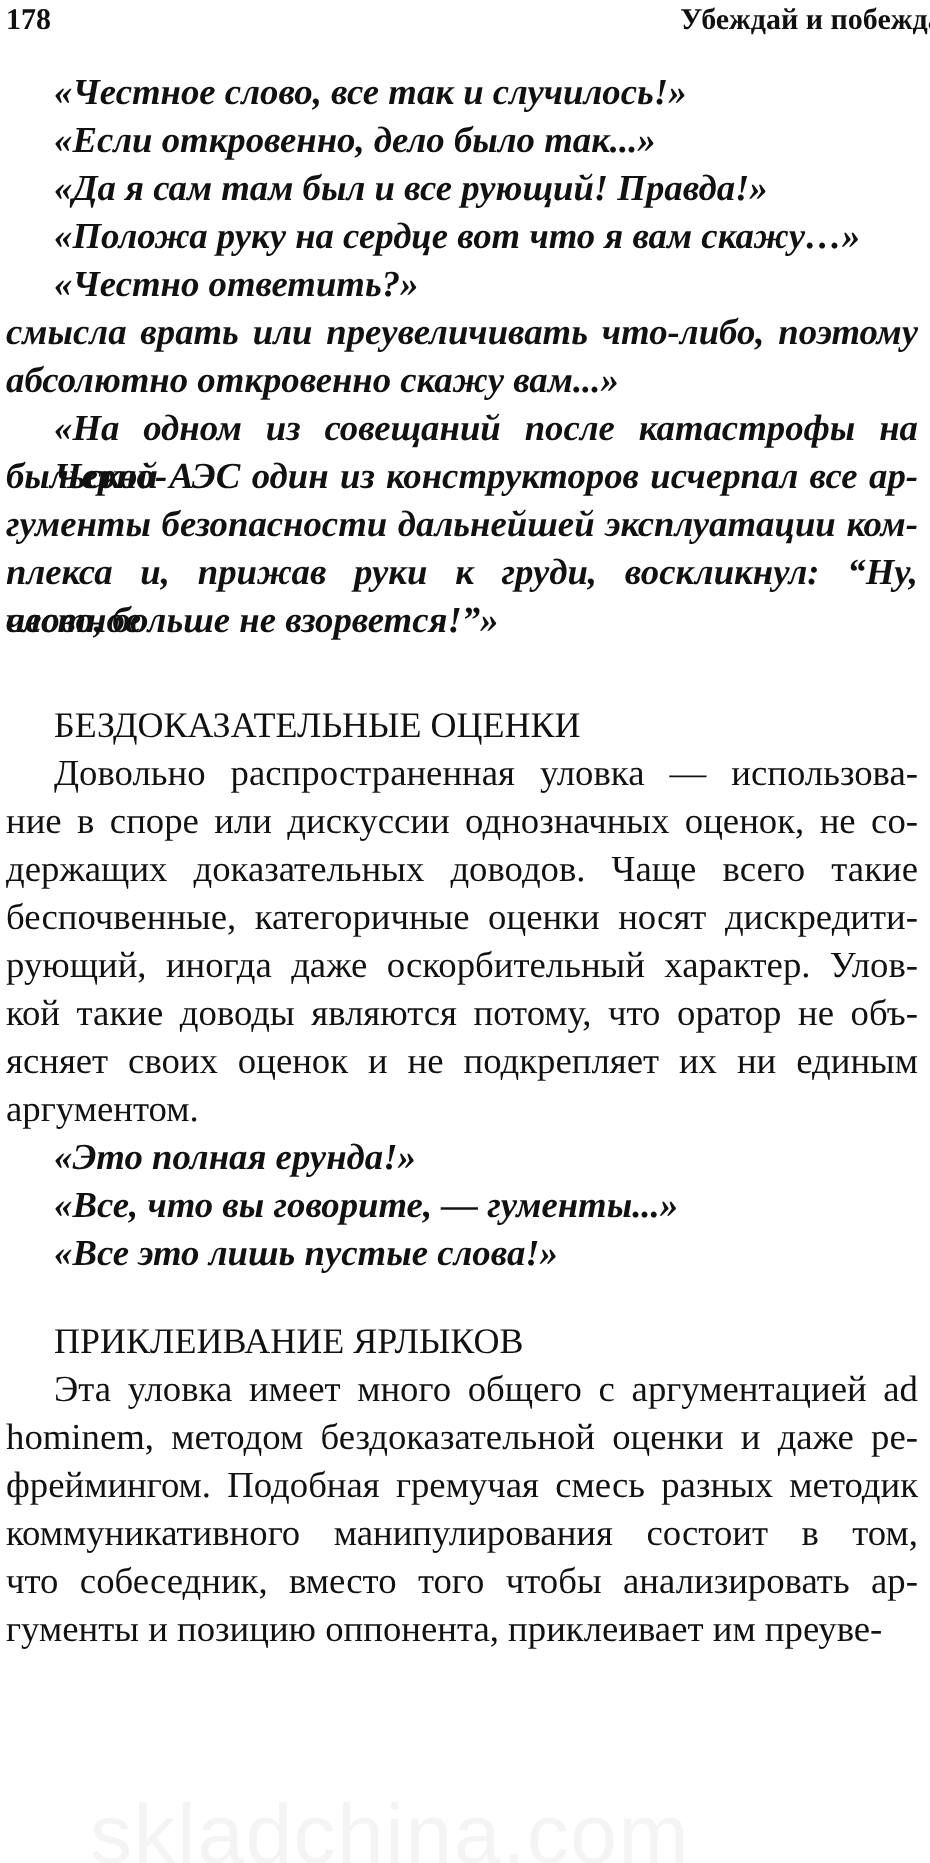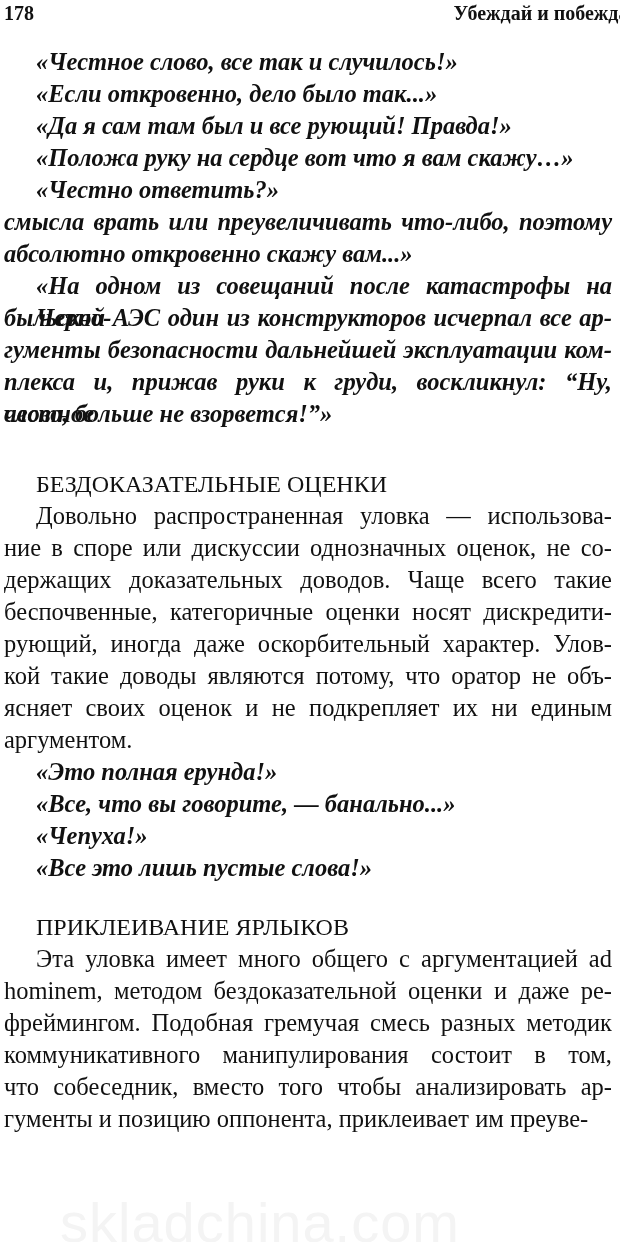--- a/index.html
+++ b/index.html
@@ -54,22 +54,21 @@
     <div class="heading">БЕЗДОКАЗАТЕЛЬНЫЕ ОЦЕНКИ</div>
     <div class="line indent justify">Довольно распространенная уловка — использова-</div>
     <div class="line justify">ние в споре или дискуссии однозначных оценок, не со-</div>
     <div class="line justify">держащих доказательных доводов. Чаще всего такие</div>
     <div class="line justify">беспочвенные, категоричные оценки носят дискредити-</div>
     <div class="line justify">рующий, иногда даже оскорбительный характер. Улов-</div>
     <div class="line justify">кой такие доводы являются потому, что оратор не объ-</div>
     <div class="line justify">ясняет своих оценок и не подкрепляет их ни единым</div>
     <div class="line plain">аргументом.</div>
     <div class="line quote indent">«Это полная ерунда!»</div>
-    <div class="line quote indent">«Все, что вы говорите, — банально...»</div>
-    <div class="line quote indent">«Чепуха!»</div>
+    <div class="line quote indent">«Все, что вы говорите, — гументы...»</div>
     <div class="line quote indent">«Все это лишь пустые слова!»</div>
   </div>
 
   <div class="gap-md"></div>
 
   <div>
     <div class="heading">ПРИКЛЕИВАНИЕ ЯРЛЫКОВ</div>
     <div class="line indent justify">Эта уловка имеет много общего с аргументацией ad</div>
     <div class="line justify">hominem, методом бездоказательной оценки и даже ре-</div>
     <div class="line justify">фреймингом. Подобная гремучая смесь разных методик</div>

